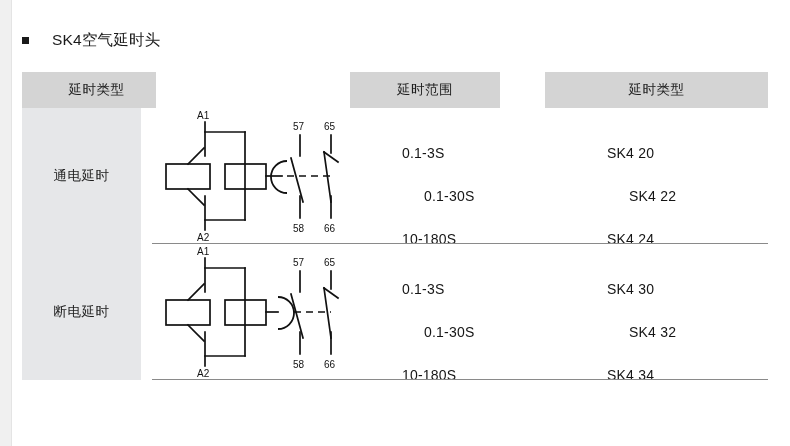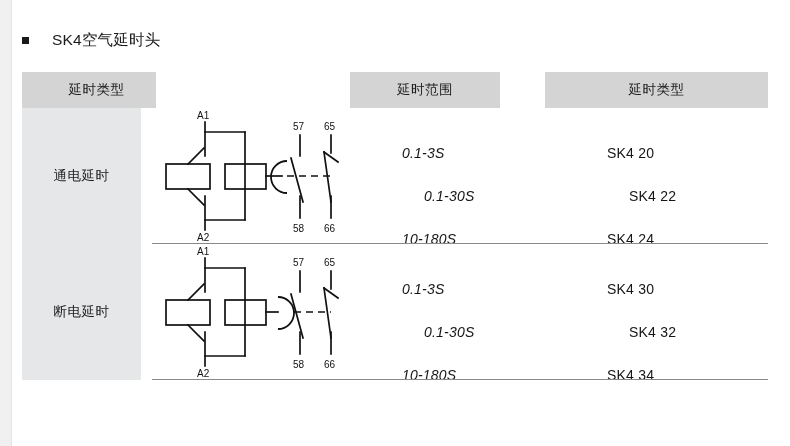--- a/index.html
+++ b/index.html
@@ -118,21 +118,21 @@
     width: 223px;
     height: 136px;
   }
   .val {
     position: absolute;
     font-size: 14px;
     color: #151515;
     letter-spacing: 0.2px;
     white-space: nowrap;
   }
-  .rangecell .val { left: 52px; font-style: italic; }
+  .rangecell .val { left: 52px; }
   .codecell  .val { left: 62px; }
   .val.v0 { top: 37px; }
   .val.v1 { top: 80px; margin-left: 22px; }
   .val.v2 { top: 123px; }
 
   .rowrule {
     position: absolute;
     left: 130px;
     width: 616px;
     height: 0;

